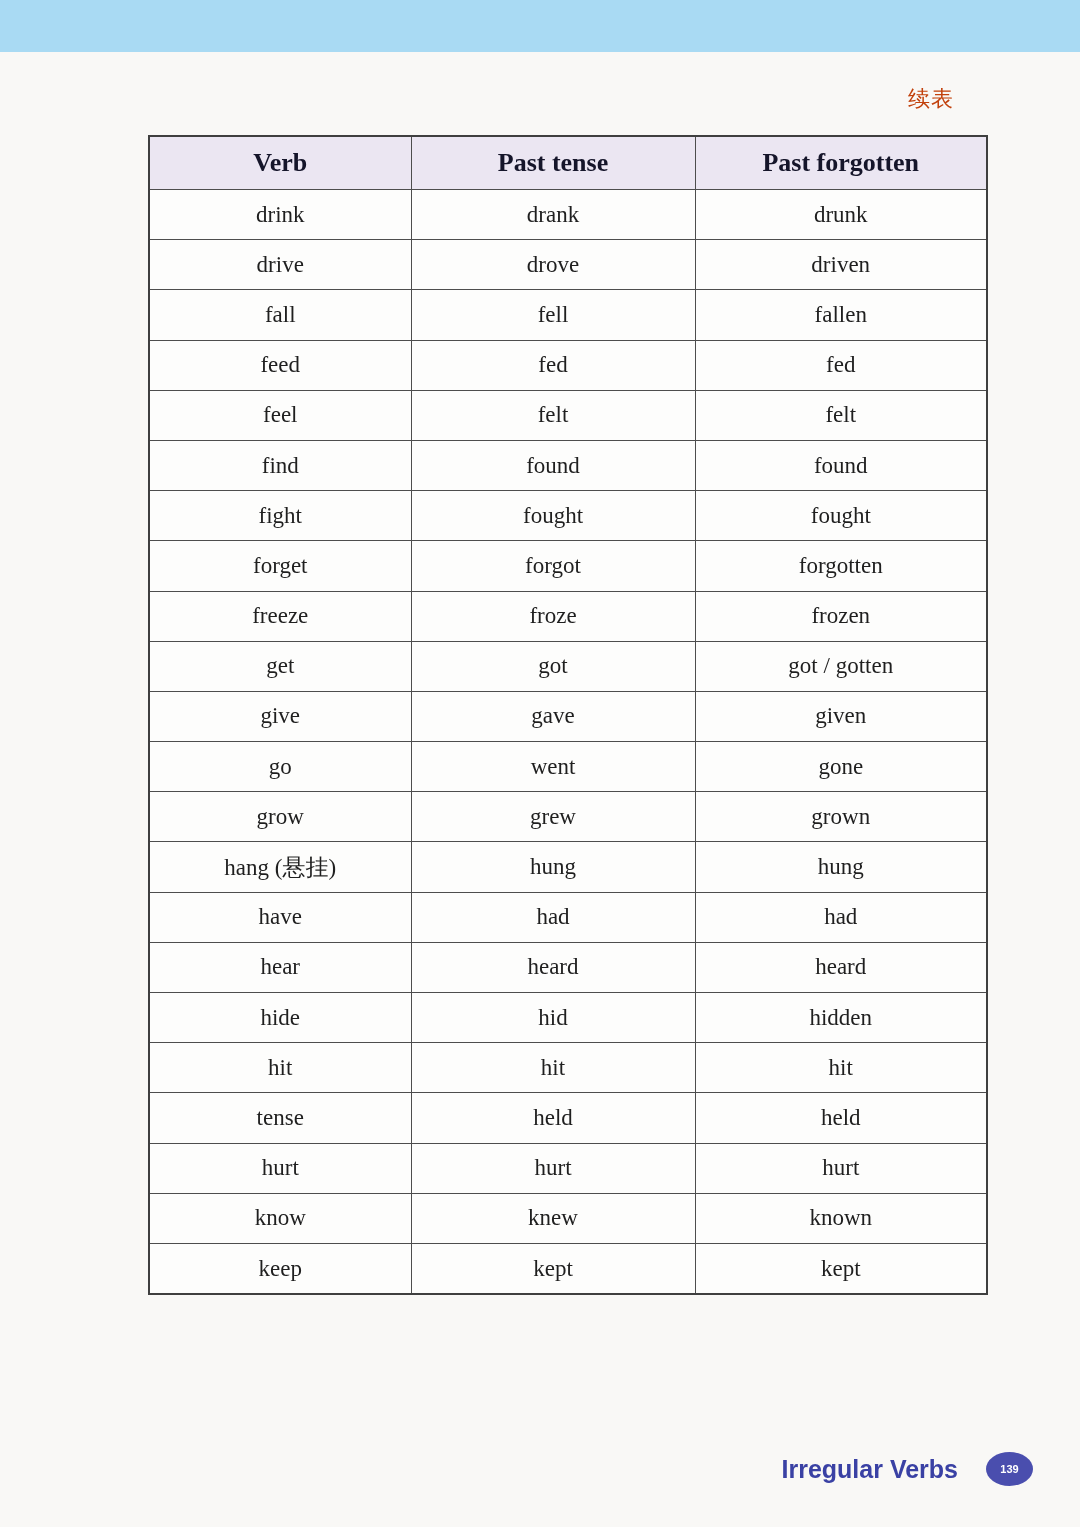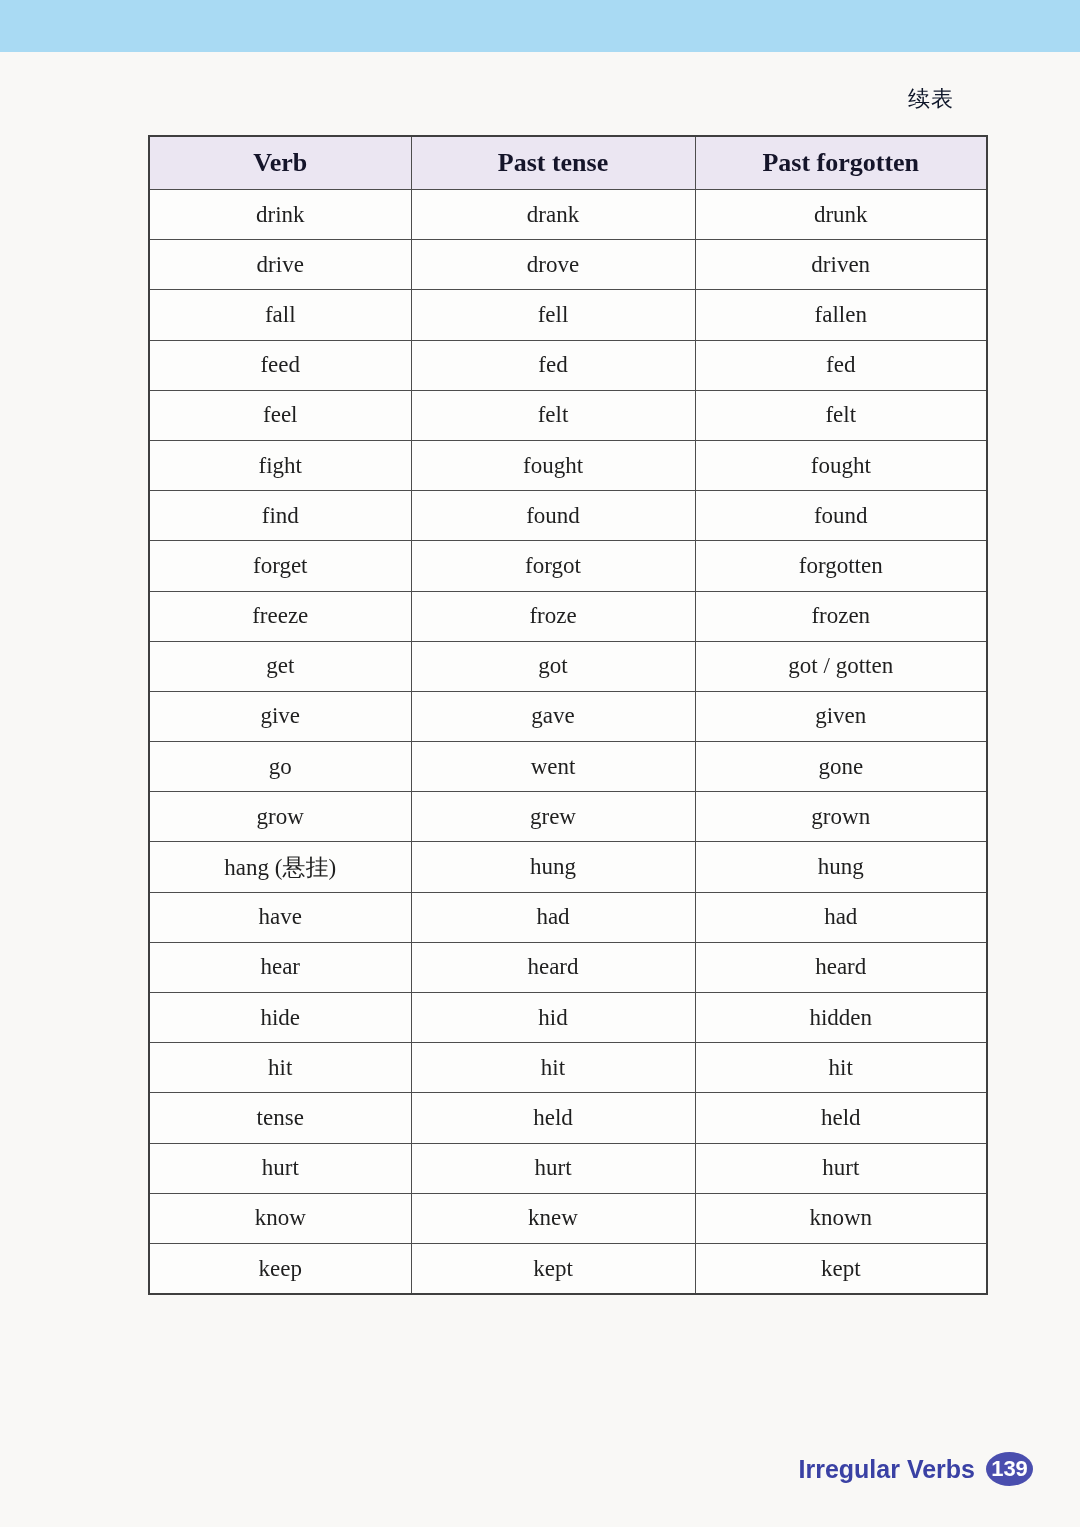--- a/index.html
+++ b/index.html
@@ -21,21 +21,21 @@
     left: 0;
     width: 1080px;
     height: 52px;
     background: #a9daf3;
   }
   .continued-label {
     position: absolute;
     top: 84px;
     right: 126px;
     font-size: 22px;
-    color: #0f172a;
+    color: #c2410c;
     font-family: "Liberation Sans", "DejaVu Sans", sans-serif;
     letter-spacing: 1px;
   }
   .verb-table {
     position: absolute;
     left: 148px;
     top: 135px;
     width: 838px;
     border-collapse: collapse;
     table-layout: fixed;
@@ -64,36 +64,36 @@
   }
   .verb-table {
     border: 2px solid #3f3f3f;
   }
   .footer {
     position: absolute;
     top: 1452px;
     right: 47px;
     display: flex;
     align-items: center;
-    gap: 11px;
+    gap: 28px;
     font-family: "Liberation Sans", "DejaVu Sans", sans-serif;
     justify-content: space-between;
   }
   .footer-label {
     font-size: 25px;
     font-weight: bold;
     color: #3a41a4;
   }
   .page-badge {
     width: 47px;
     height: 34px;
     border-radius: 50%;
     background: #4a4eae;
     color: #ffffff;
-    font-size: 22px;
+    font-size: 11px;
     font-weight: bold;
     display: flex;
     align-items: center;
     justify-content: center;
   }
 </style>
 </head>
 <body>
 
 <div class="page">
@@ -135,28 +135,28 @@
           <td>feed</td>
           <td>fed</td>
           <td>fed</td>
         </tr>
         <tr>
           <td>feel</td>
           <td>felt</td>
           <td>felt</td>
         </tr>
         <tr>
+          <td>find</td>
+          <td>found</td>
+          <td>found</td>
+        </tr>
+        <tr>
           <td>fight</td>
           <td>fought</td>
           <td>fought</td>
-        </tr>
-        <tr>
-          <td>find</td>
-          <td>found</td>
-          <td>found</td>
         </tr>
         <tr>
           <td>forget</td>
           <td>forgot</td>
           <td>forgotten</td>
         </tr>
         <tr>
           <td>freeze</td>
           <td>froze</td>
           <td>frozen</td>

